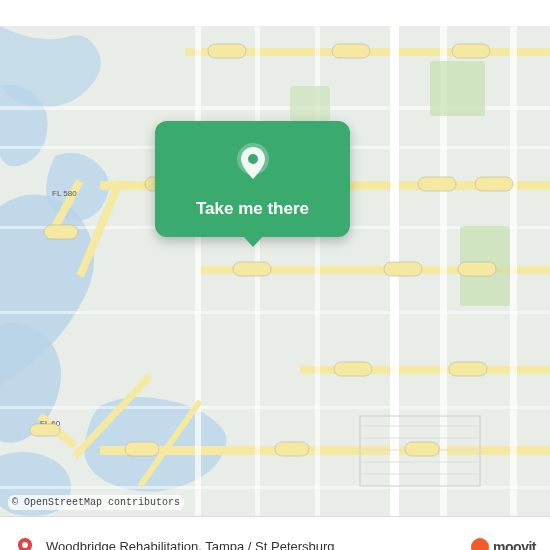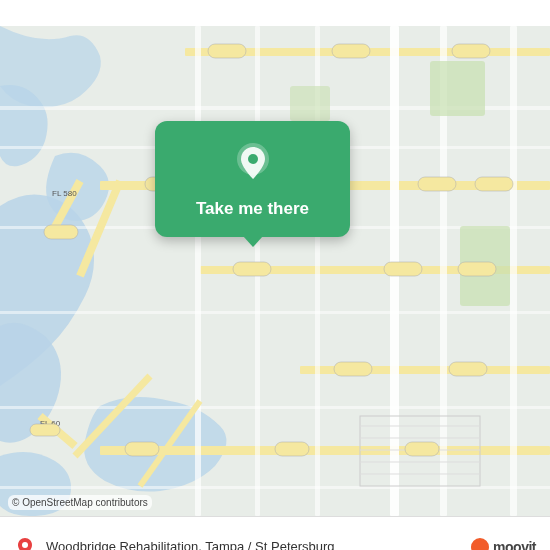--- a/index.html
+++ b/index.html
@@ -121,20 +121,21 @@
     .osm-credit {
       position: absolute;
       bottom: 6px;
       left: 8px;
       font-size: 10px;
       color: #444;
       background: rgba(255,255,255,0.75);
       padding: 2px 4px;
       border-radius: 6px;
       z-index: 5;
+      font-family: Liberation Mono, monospace;
     }
   </style>
 </head>
 <body>
 
 <div id="map-container">
 
   <svg class="map-bg" viewBox="0 0 550 490" xmlns="http://www.w3.org/2000/svg">
 
     <rect width="550" height="490" fill="#e8ede8"></rect>

